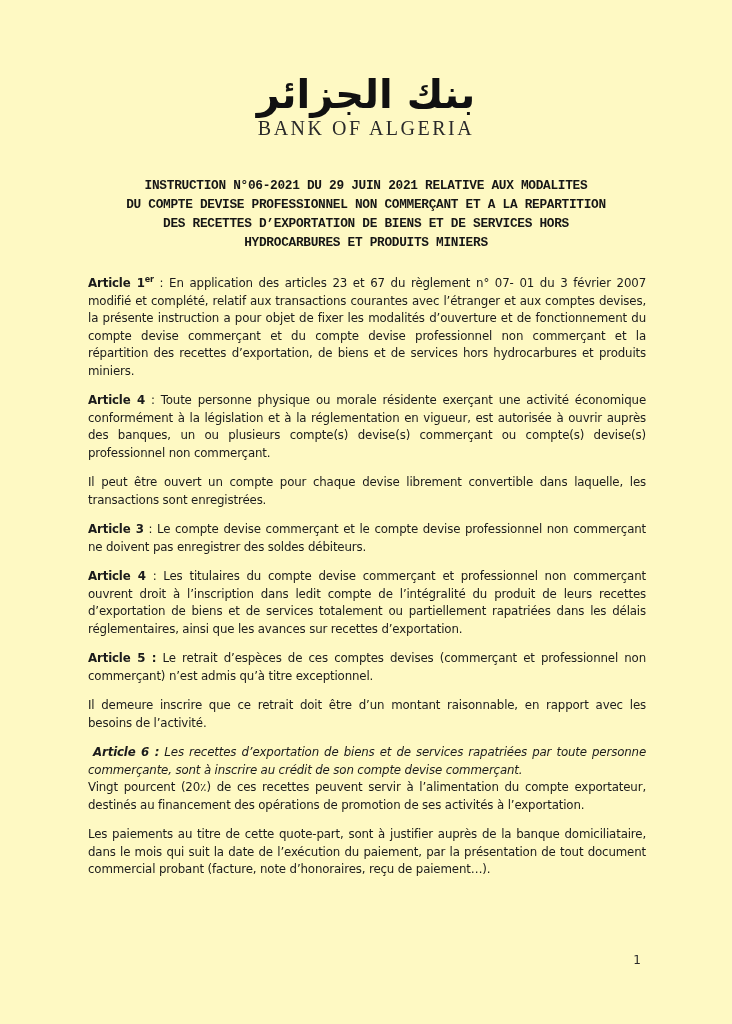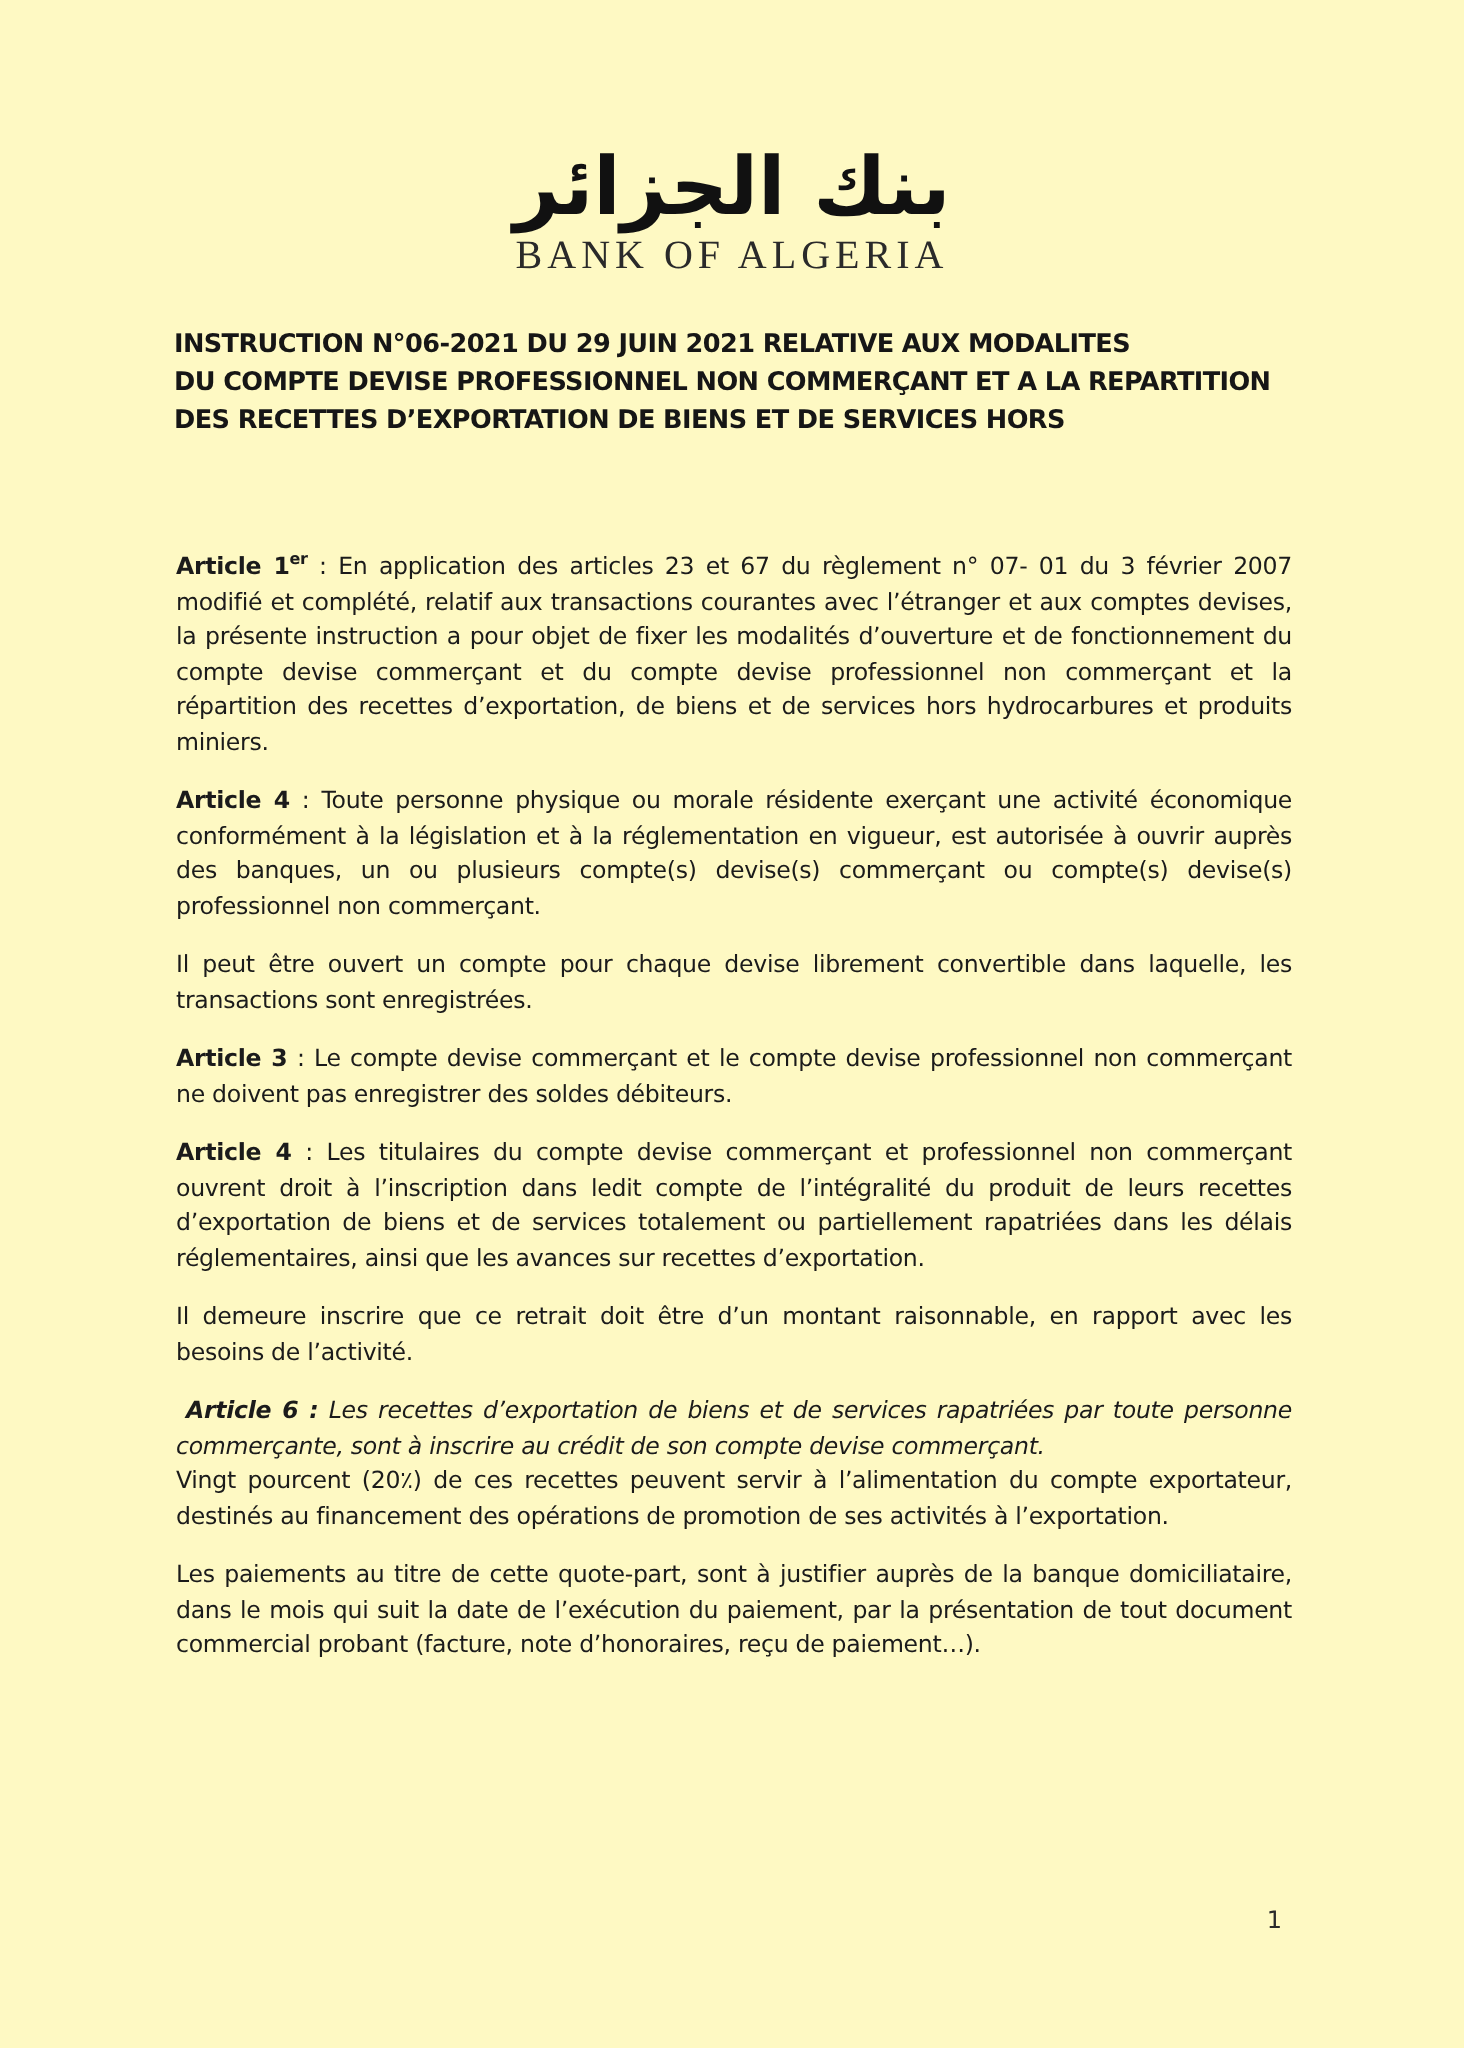--- a/index.html
+++ b/index.html
@@ -11,23 +11,23 @@
   .logo { position:absolute; top:70px; left:0; width:732px; text-align:center; }
   .logo-arabic {
     font-size:40px; font-weight:bold; line-height:48px; direction:rtl;
     color:#111111; font-family:"DejaVu Sans", sans-serif;
   }
   .logo-latin {
     margin-top:2px; font-family:"Liberation Serif", serif;
     font-size:20px; letter-spacing:2.5px; color:#2a2a2a; line-height:16px;
   }
   .doc-title {
-    position:absolute; top:163px; left:87px; width:558px; margin:0;
+    position:absolute; top:176px; left:87px; width:558px; margin:0;
     font-size:12.8px; font-weight:bold; line-height:19px; letter-spacing:-0.3px;
-    color:#161616;
+    text-align:center; color:#161616;font-family:Liberation Mono, monospace;
   }
   .doc-title .title-line { white-space:nowrap; }
   .doc-body {
     position:absolute; top:275px; left:88px; width:558px;
     font-size:11.8px; line-height:17.5px; letter-spacing:-0.15px;
     text-align:justify; color:#1b1b1b;
   }
   .doc-body p.para { margin:0 0 12px 0; }
   .doc-body p.para.no-gap { margin-top:-12px; }
   .doc-body p.para.indent { text-indent:5px;font-style:italic; }
@@ -45,28 +45,30 @@
 
   <header class="logo">
     <div class="logo-arabic">بنك الجزائر</div>
     <div class="logo-latin">BANK OF ALGERIA</div>
   </header>
 
   <h1 class="doc-title">
       <div class="title-line">INSTRUCTION N°06-2021 DU 29 JUIN 2021 RELATIVE AUX MODALITES</div>
       <div class="title-line">DU COMPTE DEVISE PROFESSIONNEL NON COMMERÇANT ET A LA REPARTITION</div>
       <div class="title-line">DES RECETTES D’EXPORTATION DE BIENS ET DE SERVICES HORS</div>
+      <div class="title-line">HYDROCARBURES ET PRODUITS MINIERS</div>
     </h1>
 
   <main class="doc-body">
       <p class="para"><b class="article-label">Article 1<sup>er</sup></b> : <span>En application des articles 23 et 67 du règlement n° 07- 01 du 3 février 2007 modifié et complété, relatif aux transactions courantes avec l’étranger et aux comptes devises, la présente instruction a pour objet de fixer les modalités d’ouverture et de fonctionnement du compte devise commerçant et du compte devise professionnel non commerçant et la répartition des recettes d’exportation, de biens et de services hors hydrocarbures et produits miniers.</span></p>
       <p class="para"><b class="article-label">Article 4</b> : <span>Toute personne physique ou morale résidente exerçant une activité économique conformément à la législation et à la réglementation en vigueur, est autorisée à ouvrir auprès des banques, un ou plusieurs compte(s) devise(s) commerçant ou compte(s) devise(s) professionnel non commerçant.</span></p>
       <p class="para"><span>Il peut être ouvert un compte pour chaque devise librement convertible dans laquelle, les transactions sont enregistrées.</span></p>
       <p class="para"><b class="article-label">Article 3</b> : <span>Le compte devise commerçant et le compte devise professionnel non commerçant ne doivent pas enregistrer des soldes débiteurs.</span></p>
       <p class="para"><b class="article-label">Article 4</b> : <span>Les titulaires du compte devise commerçant et professionnel non commerçant ouvrent droit à l’inscription dans ledit compte de l’intégralité du produit de leurs recettes d’exportation de biens et de services totalement ou partiellement rapatriées dans les délais réglementaires, ainsi que les avances sur recettes d’exportation.</span></p>
+      <p class="para"><b class="article-label">Article 5 :</b> <span>Le retrait d’espèces de ces comptes devises (commerçant et professionnel non commerçant) n’est admis qu’à titre exceptionnel.</span></p>
       <p class="para"><span>Il demeure inscrire que ce retrait doit être d’un montant raisonnable, en rapport avec les besoins de l’activité.</span></p>
       <p class="para indent"><b class="article-label">Article 6 :</b> <span>Les recettes d’exportation de biens et de services rapatriées par toute personne commerçante, sont à inscrire au crédit de son compte devise commerçant.</span></p>
       <p class="para no-gap"><span>Vingt pourcent (20٪) de ces recettes peuvent servir à l’alimentation du compte exportateur, destinés au financement des opérations de promotion de ses activités à l’exportation.</span></p>
       <p class="para"><span>Les paiements au titre de cette quote-part, sont à justifier auprès de la banque domiciliataire, dans le mois qui suit la date de l’exécution du paiement, par la présentation de tout document commercial probant (facture, note d’honoraires, reçu de paiement…).</span></p>
     </main>
 
   <div class="page-number">1</div>
 
 </div>
 

